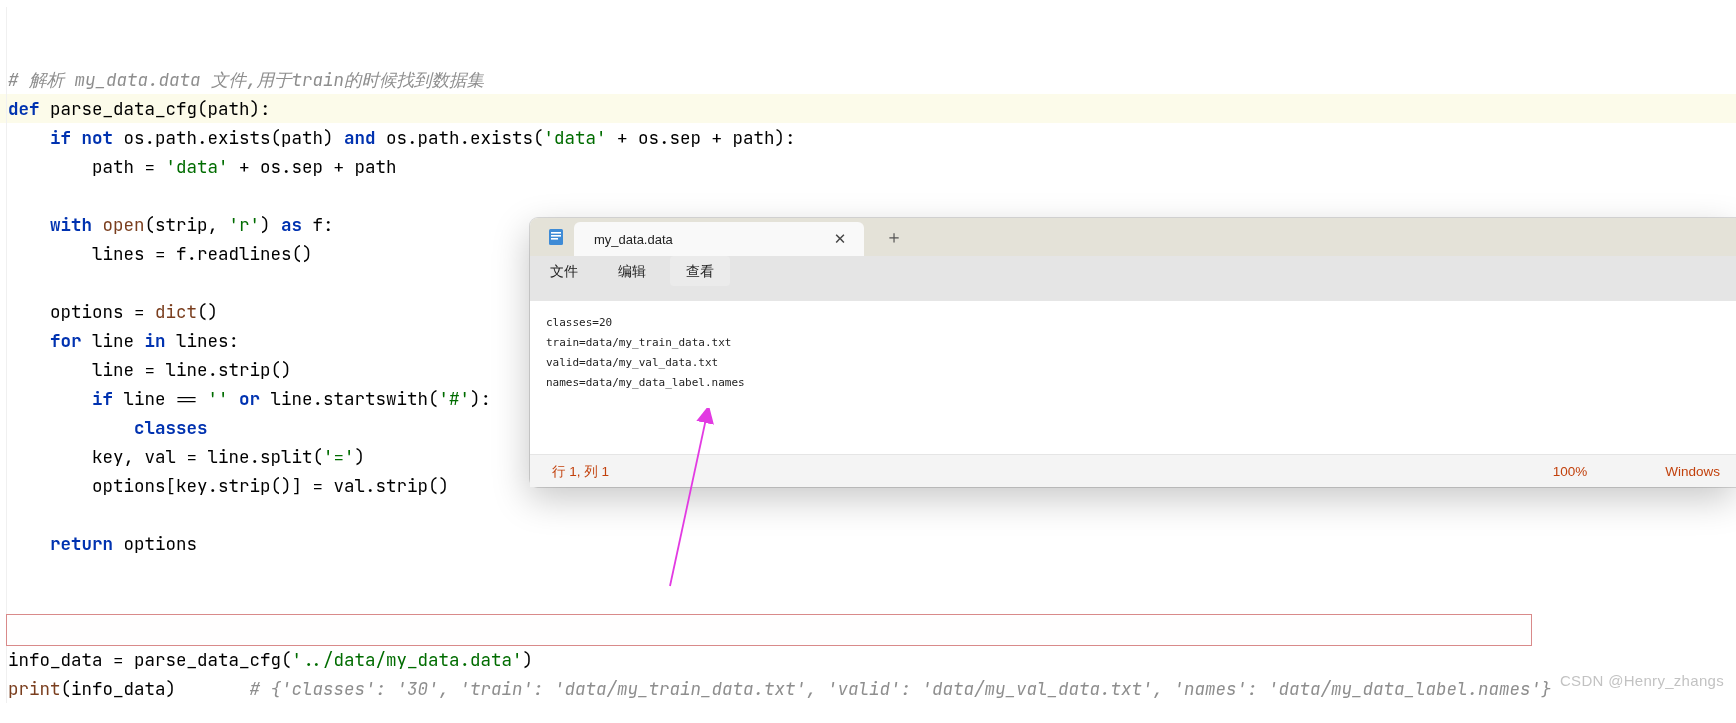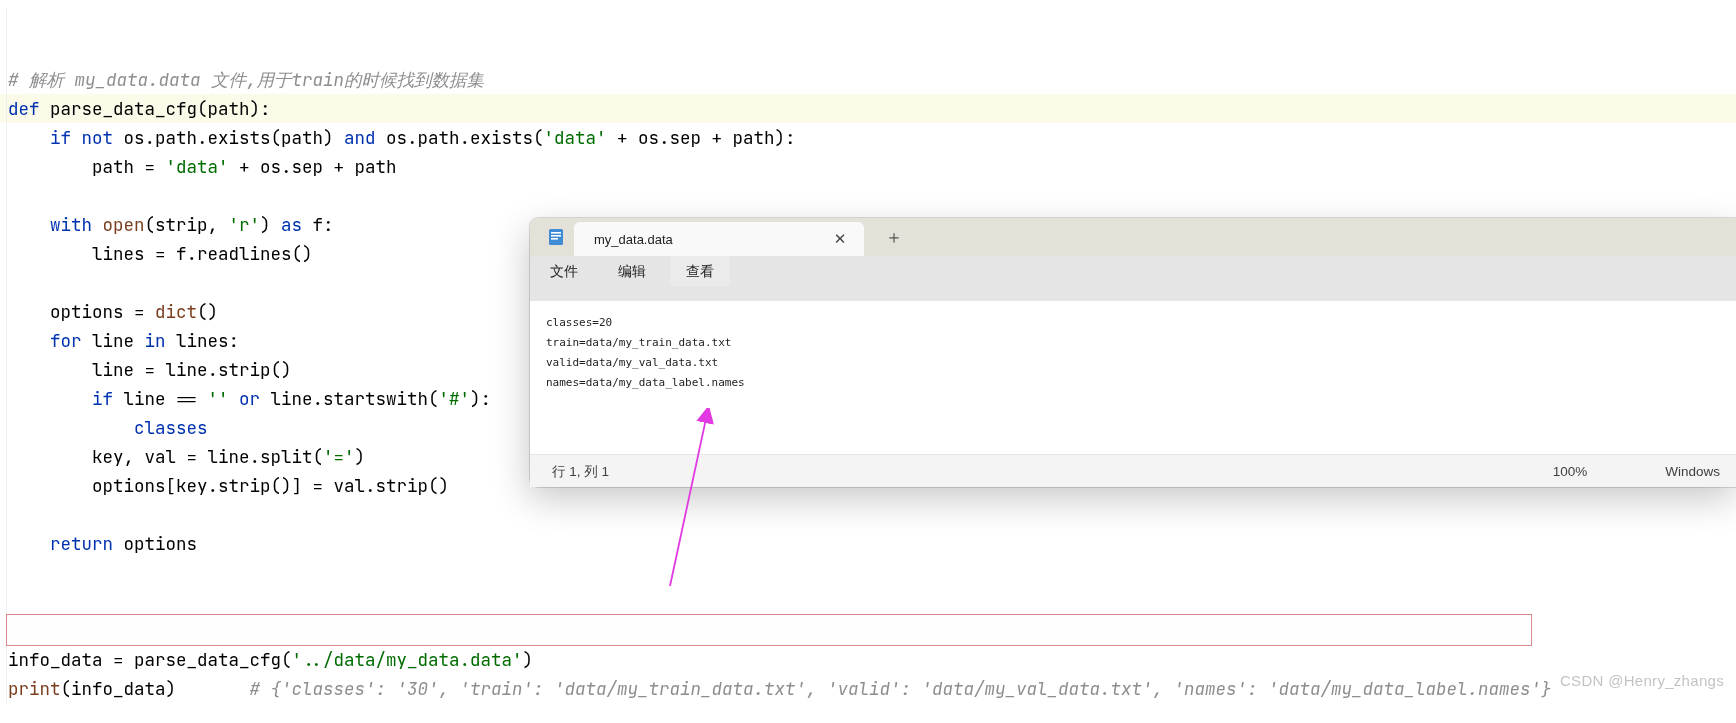--- a/index.html
+++ b/index.html
@@ -23,21 +23,21 @@
   }
   .gutter-edge {
     position: absolute;
     left: 0;
     top: 0;
     bottom: 0;
     width: 6px;
     border-right: 1px solid #f0f0f0;
   }
   .comment { color: #8e8e8e; font-style: italic; }
-  .kw { color: #0032b0; }
+  .kw { color: #0032b0; font-weight: bold; }
   .str { color: #006c00; }
   .fn { color: #7a3e1e; }
   .def-row {
     background: #fcfbea;
     display: block;
     margin: 0 -8px;
     padding: 0 8px;
   }
   .wavy {
     text-decoration: underline wavy #c9b38f;
@@ -118,21 +118,21 @@
     padding: 12px 16px 6px 16px;
     font-family: "Consolas","Segoe UI",monospace;
     font-size: 11px;
     line-height: 20px;
     color: #222;
     white-space: pre;
   }
   .np-status {
     display:flex; align-items:center; justify-content:flex-end;
     height:32px; background:#f4f4f4;
-    font-size:13.5px; color:#404040;
+    font-size:13.5px; color:#c2410c;
     border-top:1px solid #e5e5e5;
     padding: 0 10px;
   }
   .np-status .left { margin-right:auto; margin-left:12px;}
   .np-status .cell { margin: 0 28px; }
   .np-status .cell.right { margin-right: 6px; margin-left: 50px;}
 
   
   .arrow-svg {
     position:absolute;

